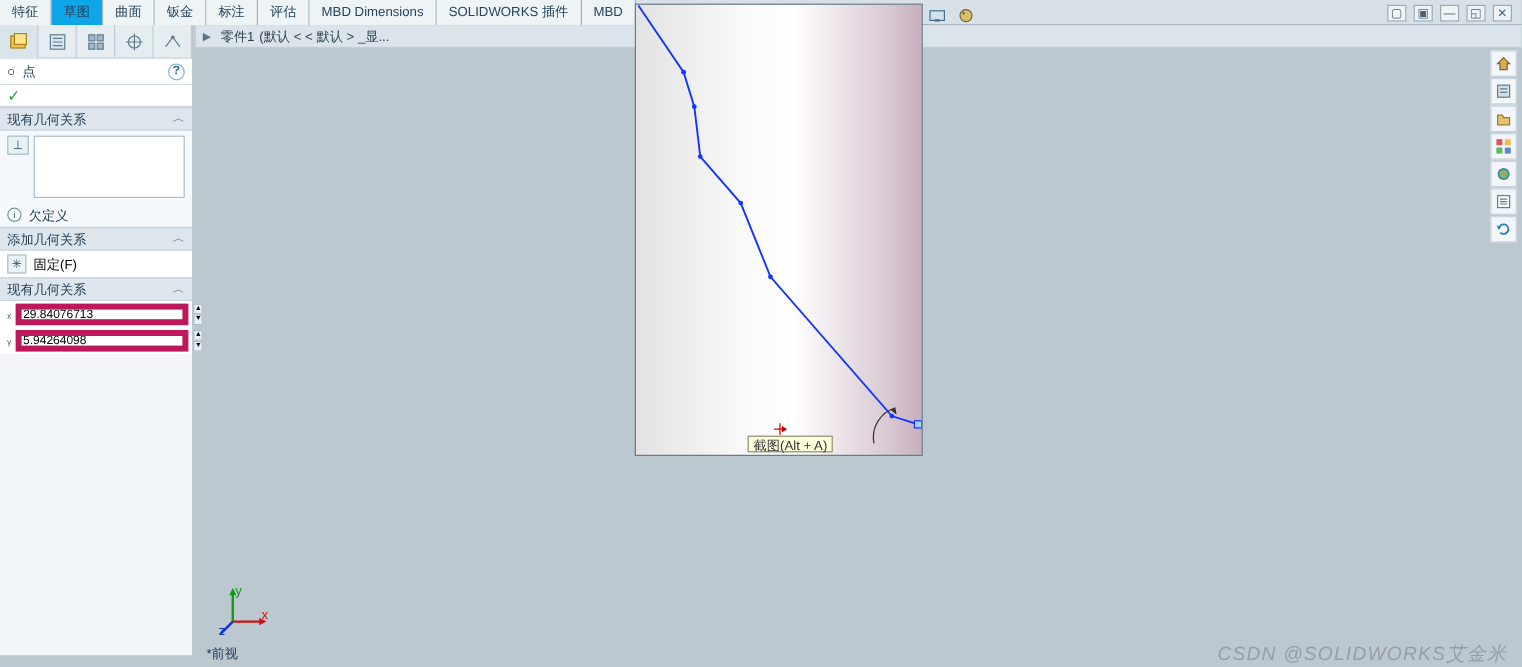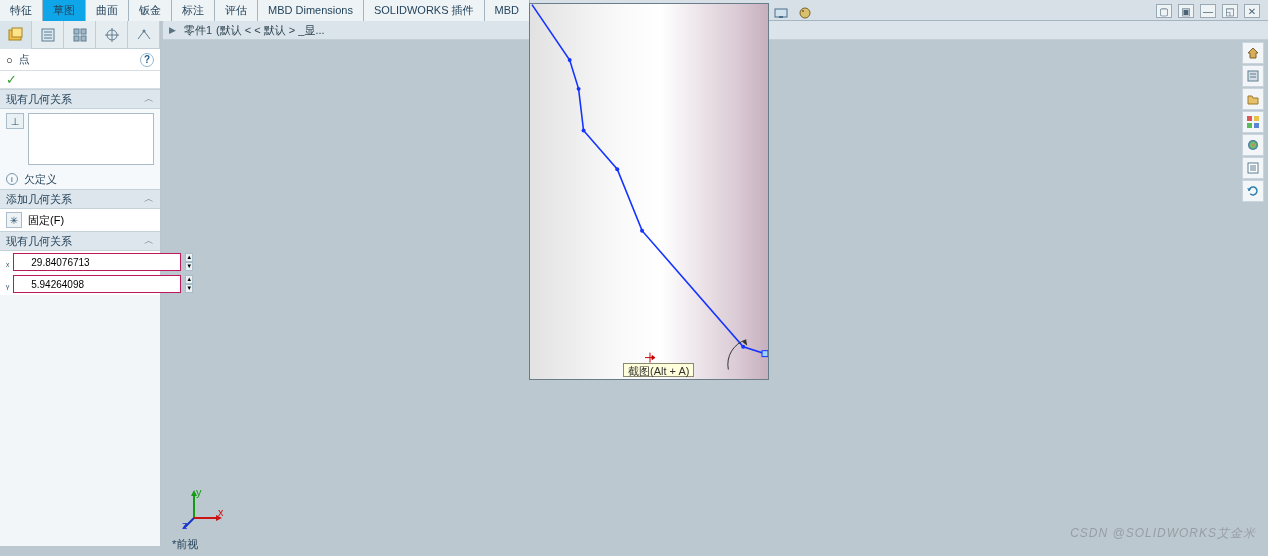--- a/index.html
+++ b/index.html
@@ -40,21 +40,21 @@
 .rel-list { flex: 1; height: 52px; border: 1px solid #a9bcc8; background: #ffffff; }
 
 .def-row { height: 20px; background: #f6f9fb; display: flex; align-items: center; padding: 0 6px; gap: 6px; color: #1c3a52; }
 .def-row .info { width: 12px; height: 12px; border: 1px solid #7597ad; border-radius: 6px; display: flex; align-items: center; justify-content: center; font-size: 8px; color: #27506d; }
 
 .fix-row { height: 22px; background: #ffffff; display: flex; align-items: center; padding: 0 6px; gap: 6px; }
 .fix-row .icon { width: 16px; height: 16px; border: 1px solid #a9bcc8; background: #eef3f6; display: flex; align-items: center; justify-content: center; color: #27506d; font-size: 10px; }
 
 .param-row { height: 22px; background: #ffffff; display: flex; align-items: center; padding: 0 6px; gap: 4px; }
 .param-row .plab { width: 14px; height: 16px; display: flex; align-items: center; justify-content: center; font-size: 10px; color: #3a5668; }
-.param-row input { flex: 1; height: 18px; border: 1px solid #be185d; padding: 0 17px; font-size: 10px; }
+.param-row input { flex: 1; height: 18px; border: 5px solid #be185d; padding: 0 1px; font-size: 10px; }
 .param-row .spin { width: 12px; display: flex; flex-direction: column; }
 .param-row .spin span { height: 9px; border: 1px solid #a9bcc8; background: #eaf1f5; font-size: 6px; line-height: 6px; text-align: center; cursor: pointer; }
 
 
 .vtool { position: absolute; left: 546px; top: 2px; height: 22px; display: flex; align-items: center; gap: 2px; }
 .vtool .vb { width: 22px; height: 20px; display: flex; align-items: center; justify-content: center; cursor: pointer; }
 .vtool .sep { width: 6px; }
 .vtool svg { width: 16px; height: 16px; }
 
 
@@ -66,21 +66,21 @@
 .viewport { position: absolute; left: 529px; top: 3px; width: 240px; height: 377px; background: linear-gradient(90deg, #e2e2e2 0%, #f8f8f8 35%, #ffffff 55%, #d9c9d3 88%, #c7afbe 100%); border: 1px solid #6a7c88; cursor: crosshair; }
 .viewport svg.sketch { position: absolute; left: 0; top: 0; width: 100%; height: 100%; }
 
 .tooltip { position: absolute; left: 623px; top: 363px; height: 14px; padding: 0 4px; background: #ffffdc; border: 1px solid #8a8a6e; font-size: 10px; display: flex; align-items: flex-start; color: #333; }
 
 .triad { position: absolute; left: 182px; top: 488px; width: 42px; height: 42px; }
 .triad svg { width: 42px; height: 42px; }
 
 .status { position: absolute; left: 172px; bottom: 4px; color: #1c3a52; font-size: 11px; text-align: right; }
 
-.watermark { position: absolute; right: 12px; bottom: 14px; color: rgba(80,80,80,0.35); font-size: 12px; font-style: italic; letter-spacing: 1px; }
+.watermark { position: absolute; right: 12px; bottom: 0; color: rgba(80,80,80,0.35); font-size: 16px; font-style: italic; letter-spacing: 1px; }
 </style>
 </head>
 <body>
 
 <div class="ribbon">
   <div class="tab">特征</div>
   <div class="tab active">草图</div>
   <div class="tab">曲面</div>
   <div class="tab">钣金</div>
   <div class="tab">标注</div>

